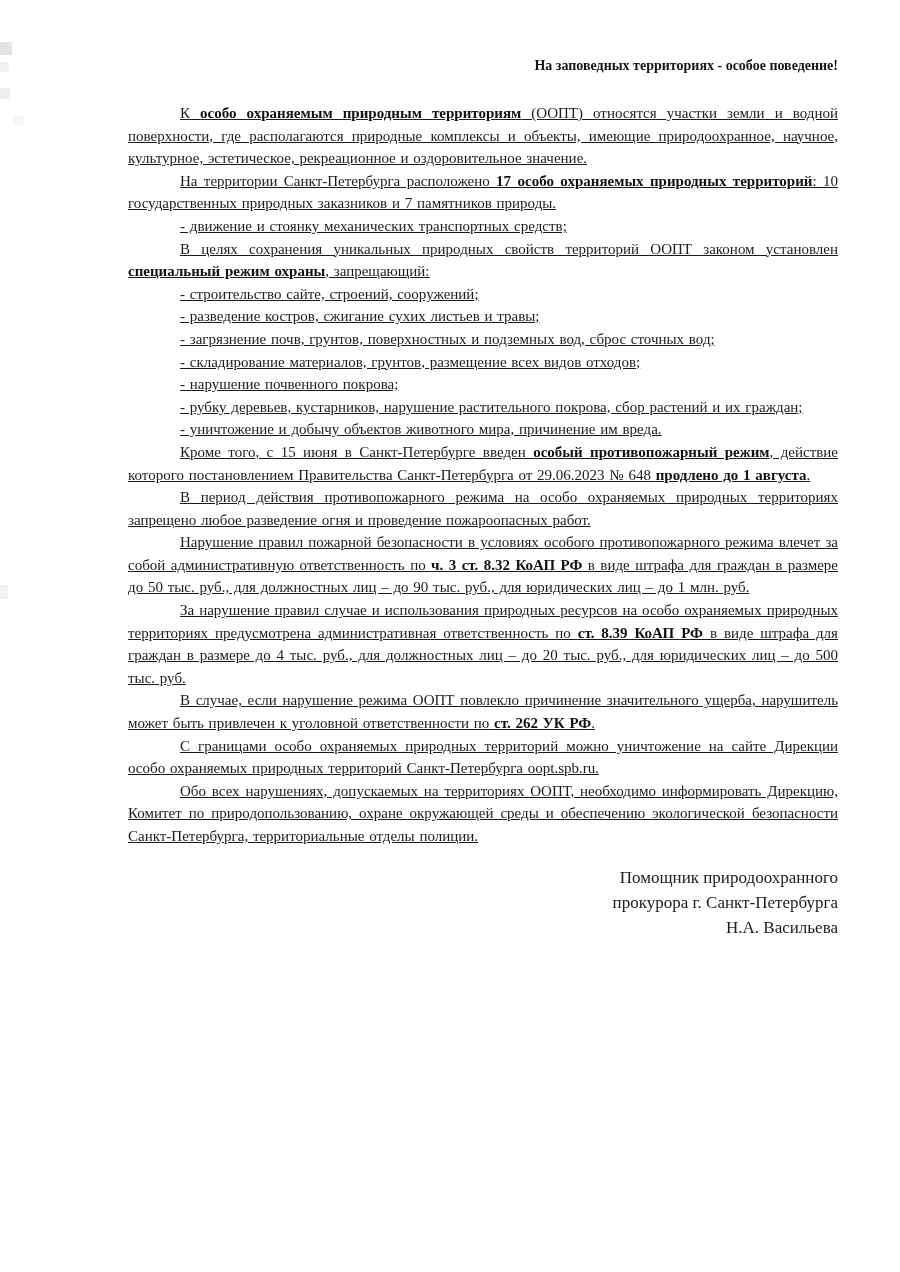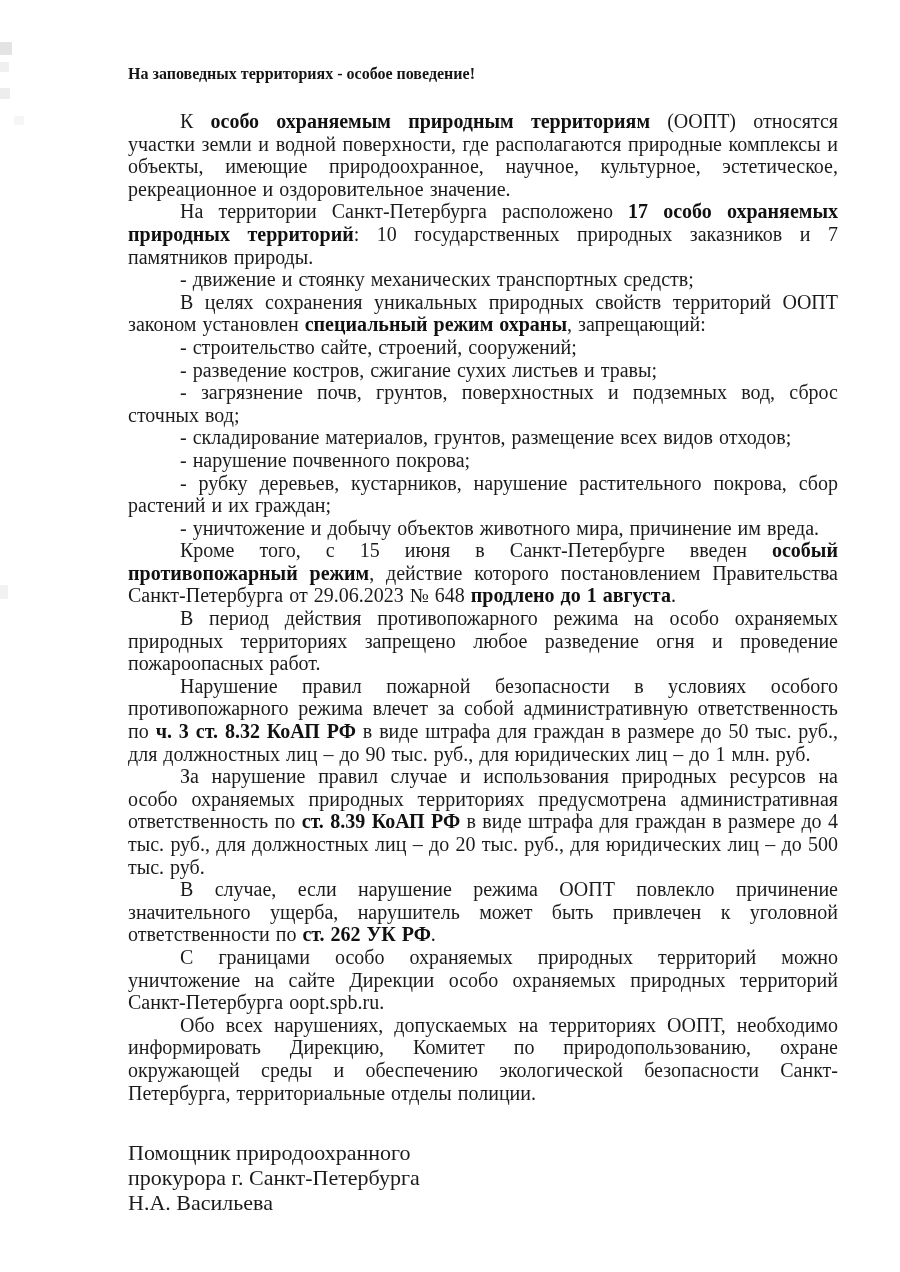--- a/index.html
+++ b/index.html
@@ -18,47 +18,48 @@
     position: absolute;
     top: 0;
     left: 0;
     width: 900px;
     height: 1272px;
     background: #ffffff;
     box-sizing: border-box;
     padding: 54px 62px 0 128px; 
   }
   .doc-title {
-    font-size: 16px;
+    font-size: 14px;
     line-height: 24px;
     font-weight: bold;
-    text-align: left;
+    text-align: right;
     color: #151515;
-    margin: 8px 0 24px 0;
+    margin: 0 0 24px 0;
   }
   .doc-body {
     color: #1b1b1b;
   }
   .para {
     margin: 0;
-    font-size: 20px;
+    font-size: 15px;
     line-height: 22.6px;
     text-align: justify;
     text-indent: 52px;
     color: #1b1b1b;
     word-spacing: 1px;
+    text-decoration: underline;
   }
   .para b {
     font-weight: bold;
     color: #111111;
   }
   .signature {
-    margin-top: 36px;
-    text-align: left;
-    font-size: 22px;
+    margin-top: 17px;
+    text-align: right;
+    font-size: 17px;
     line-height: 25px;
     color: #1b1b1b;
   }
   .sig-line {
     white-space: nowrap;
   }
   
   .speck {
     position: absolute;
     border-radius: 1px;

